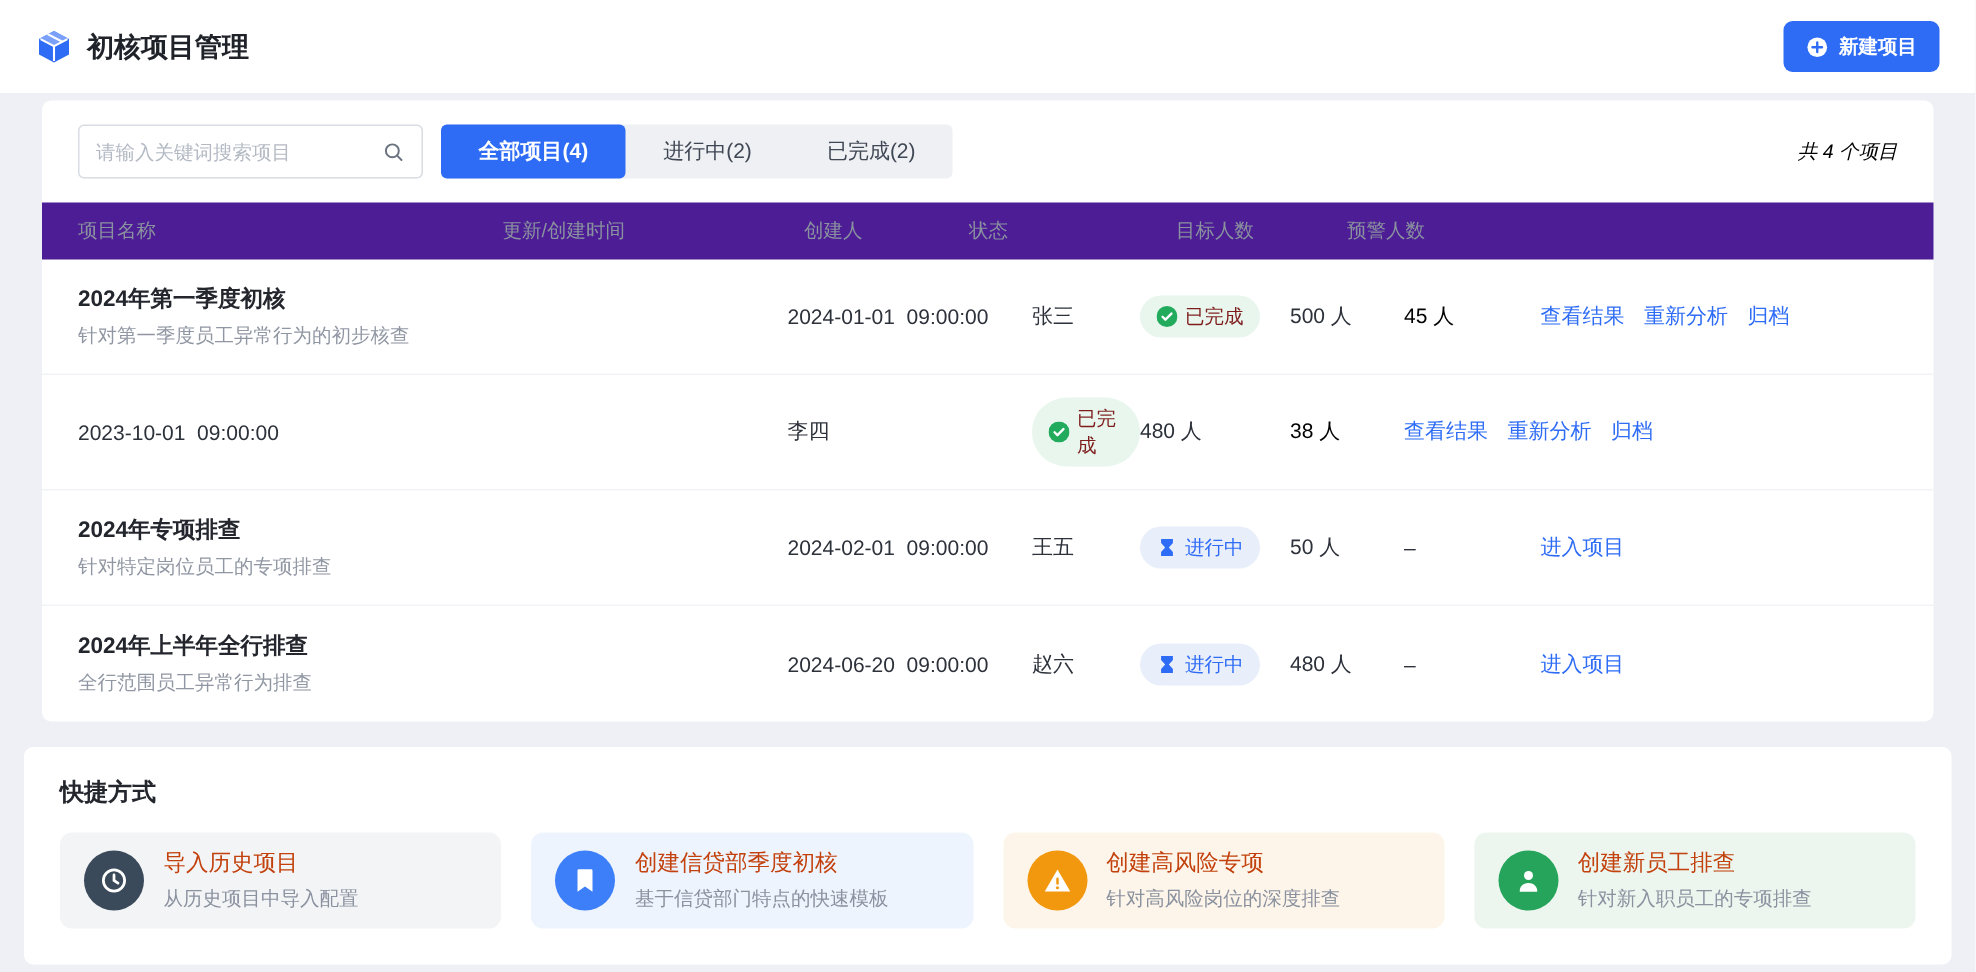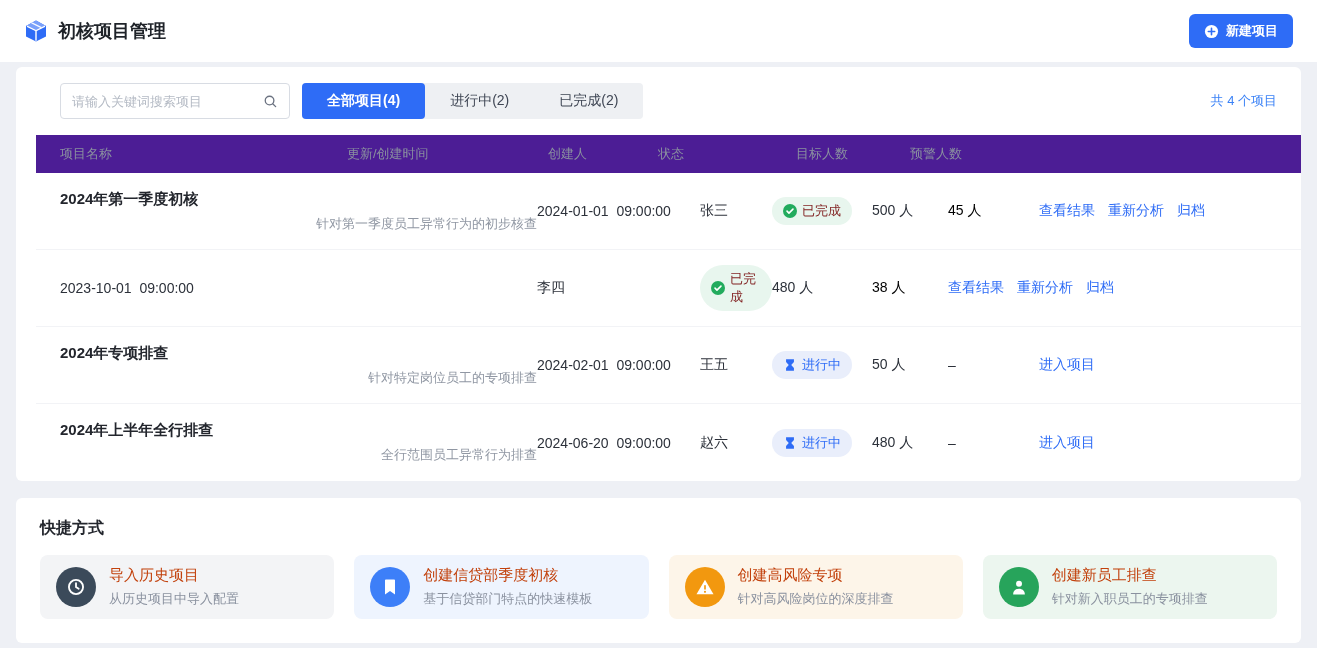--- a/index.html
+++ b/index.html
@@ -17,50 +17,50 @@
   }
   .topbar-left { display: flex; align-items: center; gap: 10px; }
   .app-title { font-size: 18px; font-weight: bold; color: #1f2329; }
   .new-btn {
     background: #2e6cf6; color: #fff; border: none; border-radius: 6px;
     padding: 8px 15px; font-size: 13px; font-weight: bold;
     display: flex; align-items: center; gap: 7px; cursor: pointer;
     font-family: "Liberation Sans", sans-serif;
   }
   
-  .panel { background: #fff; border-radius: 6px; margin: 5px 16px 0; padding-left: 20px; }
+  .panel { background: #fff; border-radius: 6px; margin: 5px 28px 0; }
   .table-panel { padding-top: 16px; }
   .toolbar { display: flex; align-items: center; padding: 0 24px; margin-bottom: 16px; }
   .search-box {
     width: 230px; height: 36px; border: 1px solid #d8dce3; border-radius: 4px;
     display: flex; align-items: center; padding: 0 11px; background: #fff;
   }
   .search-box input {
     border: none; outline: none; flex: 1; font-size: 13px; color: #333;
     font-family: "Liberation Sans", sans-serif; min-width: 0;
   }
   .search-box input::placeholder { color: #b4bac4; }
   .tabs { display: flex; background: #eef0f3; border-radius: 4px; margin-left: 12px; }
   .tab {
     padding: 9px 25px; font-size: 14px; color: #3f4654; cursor: pointer;
     border-radius: 4px; white-space: nowrap;
   }
   .tab.active { background: #2e6cf6; color: #fff; font-weight: bold; }
-  .total-count { margin-left: auto; font-size: 13px; color: #3b82f6; }
+  .total-count { margin-left: auto; font-size: 13px; color: #000000; font-style: italic; }
   
   .thead, .trow {
     display: grid;
     grid-template-columns: 1fr 163px 72px 100px 76px 91px 238px;
     padding: 0 24px; align-items: center;
   }
   .thead { background: #4c1d95; height: 38px; font-size: 13px; color: #8a919f; gap: 38px; }
   .trow { height: 77px; border-bottom: 1px solid #f2f3f6; }
   .trow:last-of-type { border-bottom: none; }
   .proj-name-title { font-size: 15px; font-weight: bold; color: #23262d; margin-bottom: 6px; }
-  .proj-name-desc { font-size: 13px; color: #9097a3; text-align: right; }
+  .proj-name-desc { font-size: 13px; color: #9097a3; }
   .cell { font-size: 14px; color: #2c313a; }
   .time-cell { white-space: pre; }
   .badge {
     display: inline-flex; align-items: center; gap: 5px;
     padding: 5px 11px; border-radius: 999px; font-size: 13px;
   }
   .badge.done { background: #e8f6ee; color: #7f1d1d; }
   .badge.progress { background: #e9eefb; color: #2e6cf6; }
   .badge svg { width: 14px; height: 14px; display: block; }
   .warn-red { color: #000000; }

